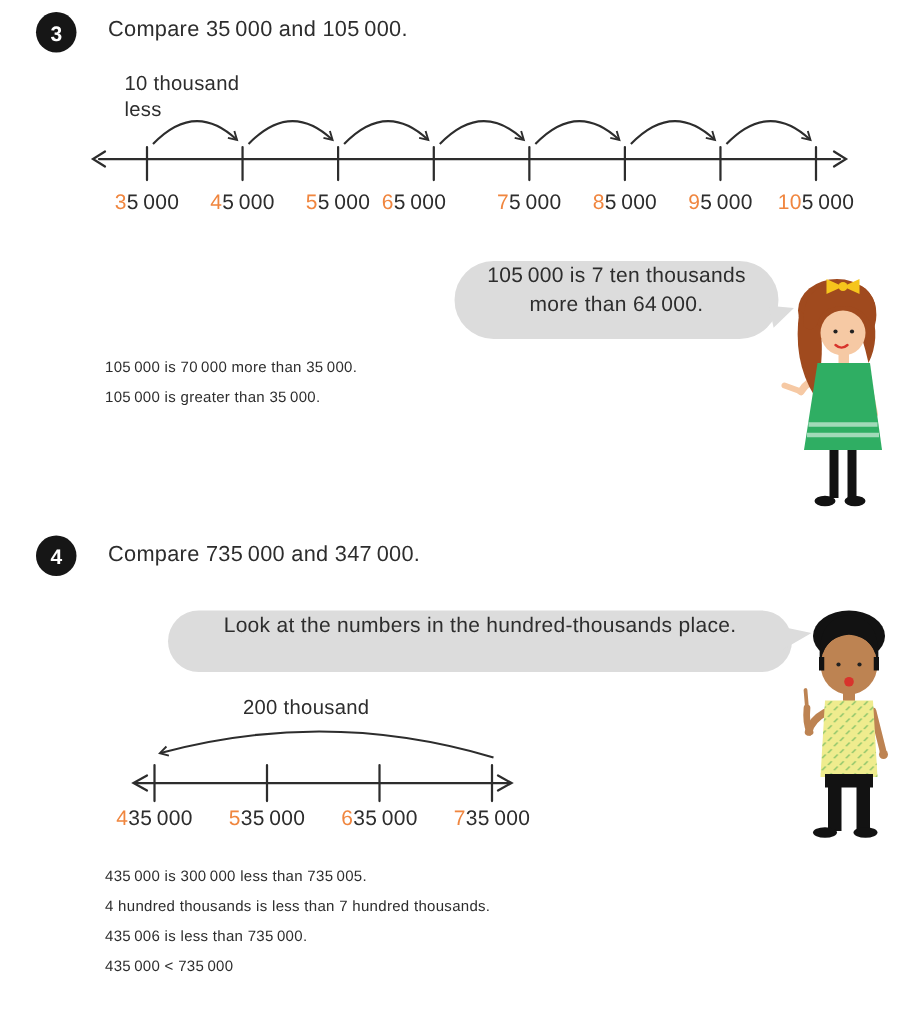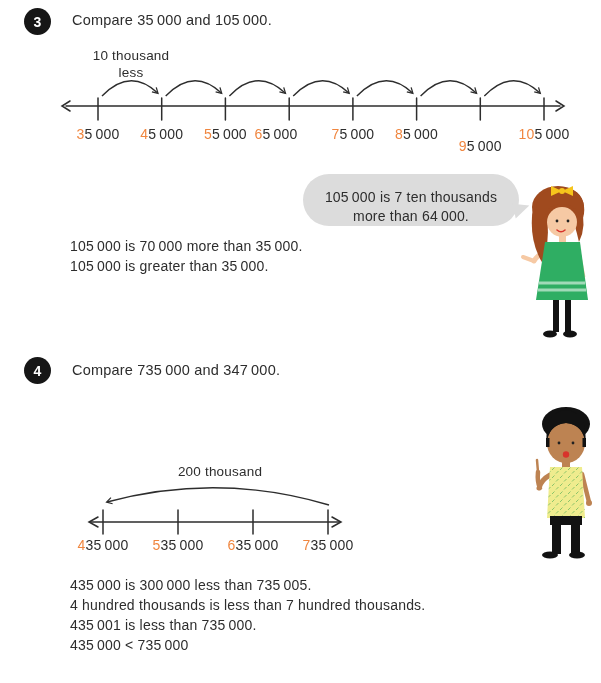--- a/index.html
+++ b/index.html
@@ -8,26 +8,26 @@
     --yellow:#f6c51c; --shirt:#efec8e; --speckle:#8cc46a; --red:#d8342c; --black:#121212;
   }
   *{margin:0;padding:0;box-sizing:border-box}
   body{width:601px;height:683px;background:#fff;overflow:hidden;
        font-family:"Liberation Sans",sans-serif;color:var(--ink)}
   .page{position:relative;width:601px;height:683px;background:#fff}
   .abs{position:absolute}
   .badge{position:absolute;width:27px;height:27px;border-radius:50%;background:var(--badge);
          color:#fff;font-size:14px;font-weight:bold;display:flex;align-items:center;justify-content:center}
   .prompt{position:absolute;font-size:14.5px;letter-spacing:.2px}
-  .arcLabel{position:absolute;font-size:13.5px;text-align:center;line-height:17px;letter-spacing:.2px}
+  .arcLabel{position:absolute;font-size:13.5px;line-height:17px;letter-spacing:.2px}
   .tickLabel{position:absolute;width:72px;text-align:center;font-size:14px;letter-spacing:.2px}
   .tickLabel .orange{color:var(--orange)}
-  .stmts{position:absolute;font-size:14px;line-height:20px;letter-spacing:.2px}
+  .stmts{position:absolute;font-size:10px;line-height:20px;letter-spacing:.2px}
   .bubble{position:absolute;background:var(--bubble);text-align:center;font-size:14px;
-          letter-spacing:.2px;display:flex;flex-direction:column;justify-content:flex-end}
+          letter-spacing:.2px;display:flex;flex-direction:column;justify-content:flex-start}
   .bline{line-height:19px}
   .tail{position:absolute;width:0;height:0}
   .tail1{right:-11px;bottom:9px;border-left:16px solid var(--bubble);
          border-top:5px solid transparent;border-bottom:10px solid transparent;transform:rotate(-12deg)}
   .tail2{right:-13px;top:11px;border-left:19px solid var(--bubble);
          border-top:4px solid transparent;border-bottom:11px solid transparent}
   svg .nl{stroke:var(--ink);stroke-width:1.5;fill:none;stroke-linecap:round}
   svg .arc{stroke:var(--ink);stroke-width:1.4;fill:none}
   svg .arrhead{stroke:var(--ink);stroke-width:1.4;fill:none}
   .girlHair{fill:var(--girlHair)} .girlDress{fill:var(--girlDress)}
@@ -71,21 +71,21 @@
     <path class="arc" marker-end="url(#arrA)" d="M420.6,26 Q448.5,-3 476.3,23"></path>
     <path class="arc" marker-end="url(#arrA)" d="M484.3,26 Q512.2,-3 540,23"></path>
   </svg>
 
   <div class="tickLabel" style="left:62px;top:126px"><span class="orange">3</span><span>5 000</span></div>
   <div class="tickLabel" style="left:125.7px;top:126px"><span class="orange">4</span><span>5 000</span></div>
   <div class="tickLabel" style="left:189.4px;top:126px"><span class="orange">5</span><span>5 000</span></div>
   <div class="tickLabel" style="left:240px;top:126px"><span class="orange">6</span><span>5 000</span></div>
   <div class="tickLabel" style="left:316.9px;top:126px"><span class="orange">7</span><span>5 000</span></div>
   <div class="tickLabel" style="left:380.6px;top:126px"><span class="orange">8</span><span>5 000</span></div>
-  <div class="tickLabel" style="left:444.3px;top:138px"><span class="orange">9</span><span>5 000</span></div>
+  <div class="tickLabel" style="left:444.3px;top:126px"><span class="orange">9</span><span>5 000</span></div>
   <div class="tickLabel" style="left:508px;top:126px"><span class="orange">10</span><span>5 000</span></div>
 
   <div class="bubble" style="left:303px;top:174px;width:216px;height:52px;border-radius:26px">
     <div class="tail tail1"></div>
     <div class="bline">105 000 is 7 ten thousands</div>
     <div class="bline">more than 64 000.</div>
   </div>
 
   <svg class="abs" style="left:505px;top:180px" width="95" height="162" viewBox="0 0 95 162">
     <path class="armL" stroke-width="5" d="M44,70 Q33,74 29,81"></path>
@@ -113,20 +113,24 @@
   </svg>
 
   <div class="stmts" style="left:70px;top:236px">
     <div>105 000 is 70 000 more than 35 000.</div>
     <div>105 000 is greater than 35 000.</div>
   </div>
 
   <div class="badge" style="left:24px;top:357px">4</div>
   <div class="prompt" style="left:72px;top:362px">Compare 735 000 and 347 000.</div>
 
+  <div class="bubble" style="left:112px;top:407px;width:416px;height:41px;border-radius:22px">
+    <div class="tail tail2"></div>
+    <div class="bline">Look at the numbers in the hundred-thousands place.</div>
+  </div>
 
   <svg class="abs" style="left:527px;top:402px" width="78" height="158" viewBox="0 0 78 158">
     <defs>
       <pattern id="spk" width="8" height="8" patternUnits="userSpaceOnUse">
         <path class="speck" d="M1,4 l2.5,-2.5 M5,7.5 l2.5,-2.5"></path>
       </pattern>
     </defs>
     <path class="armD" stroke-width="5" d="M23,73 Q14,78 12,86"></path>
     <path class="armD" stroke-width="4.5" d="M13,86 Q10,80 11,70"></path>
     <path class="armD" stroke-width="2.5" d="M11,70 L10,58"></path>
@@ -166,17 +170,17 @@
   </svg>
 
   <div class="tickLabel" style="left:61px;top:537px;width:84px"><span class="orange">4</span><span>35 000</span></div>
   <div class="tickLabel" style="left:136px;top:537px;width:84px"><span class="orange">5</span><span>35 000</span></div>
   <div class="tickLabel" style="left:211px;top:537px;width:84px"><span class="orange">6</span><span>35 000</span></div>
   <div class="tickLabel" style="left:286px;top:537px;width:84px"><span class="orange">7</span><span>35 000</span></div>
 
   <div class="stmts" style="left:70px;top:575px">
     <div>435 000 is 300 000 less than 735 005.</div>
     <div>4 hundred thousands is less than 7 hundred thousands.</div>
-    <div>435 001 is less than 735 000.</div>
+    <div>435 006 is less than 735 000.</div>
     <div>435 000 &lt; 735 000</div>
   </div>
 
 </div>
 
 </body></html>

